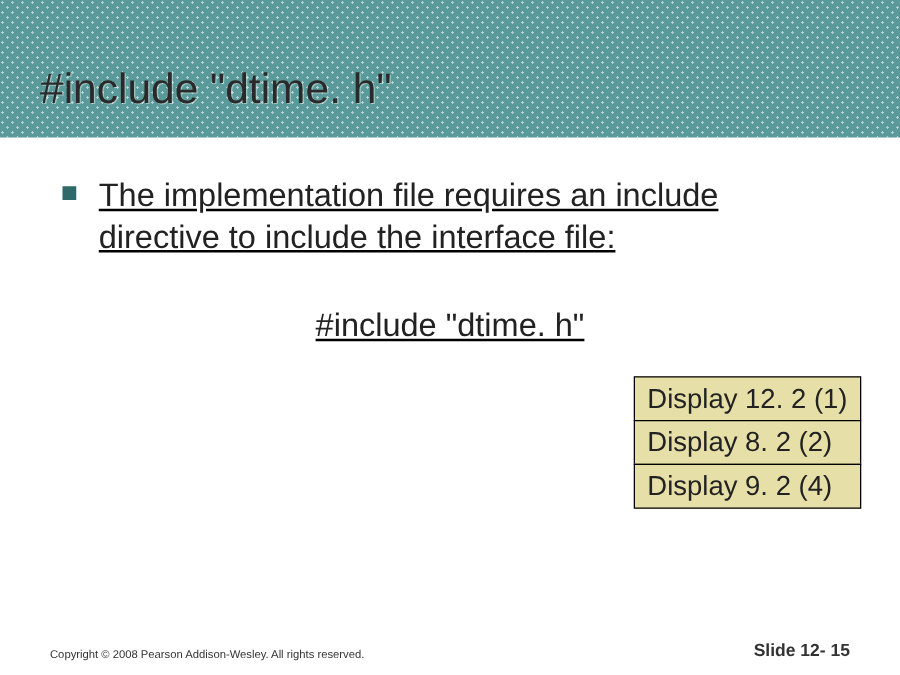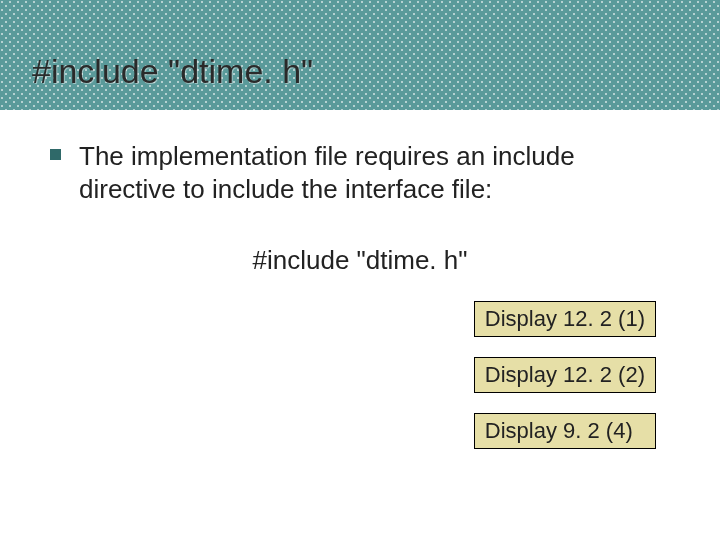--- a/index.html
+++ b/index.html
@@ -8,26 +8,26 @@
   .titlebar {
     width: 100%; height: 110px;
     background-color: #5a9a9a;
     background-image:
       radial-gradient(circle at 2px 2px, rgba(255,255,255,0.55) 1px, transparent 1px),
       radial-gradient(circle at 6px 6px, rgba(255,255,255,0.55) 1px, transparent 1px);
     background-size: 8px 8px, 8px 8px;
     padding: 52px 0 0 32px;
   }
   .title { font-size: 34px; color: #2a2a2a; text-shadow: 1px 1px 0 rgba(255,255,255,0.4); }
-  .body { padding: 30px 50px 0 50px; }
+  .body { padding: 30px 50px 0 50px; text-decoration: underline; }
   .bullet-row { display: flex; align-items: flex-start; }
   .bullet { width: 11px; height: 11px; background: #2f6969; margin-top: 9px; margin-right: 18px; flex: none; }
   .para { font-size: 26px; color: #222; line-height: 1.25; }
   .inline-code { font-size: 26px; color: #222; text-align: center; margin-top: 40px; }
-  .links { position: absolute; right: 64px; top: 302px; display: flex; flex-direction: column; gap: 21px; }
+  .links { position: absolute; right: 31px; top: 302px; display: flex; flex-direction: column; }
   .link-cell {
     border: 1px solid #000; background: #e6dfa7; padding: 4px 10px;
     font-size: 22px; color: #222; margin-top: -1px; cursor: pointer;
   }
   .footer { position: absolute; bottom: 12px; left: 40px; right: 40px; display: flex; justify-content: space-between; align-items: flex-end; }
   .copyright { font-size: 9px; color: #333; }
   .slidenum { font-size: 14px; font-weight: bold; color: #333; }
 </style>
 </head>
 <body>
@@ -40,17 +40,21 @@
   <div class="body">
     <div class="bullet-row">
       <div class="bullet"></div>
       <div class="para">The implementation file requires an include directive to include the interface file:</div>
     </div>
     <div class="inline-code">#include "dtime. h"</div>
   </div>
 
   <div class="links">
     <div class="link-cell">Display 12. 2 (1)</div>
-    <div class="link-cell">Display 12. 2 (2)</div>
+    <div class="link-cell">Display 8. 2 (2)</div>
     <div class="link-cell">Display 9. 2 (4)</div>
   </div>
 
+  <div class="footer">
+    <div class="copyright">Copyright © 2008 Pearson Addison-Wesley. All rights reserved.</div>
+    <div class="slidenum">Slide 12- 15</div>
+  </div>
 </div>
 
 </body></html>

